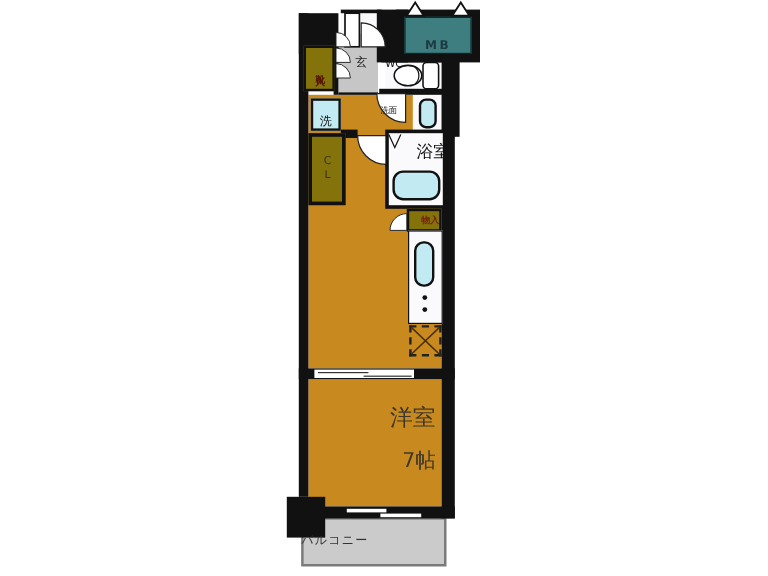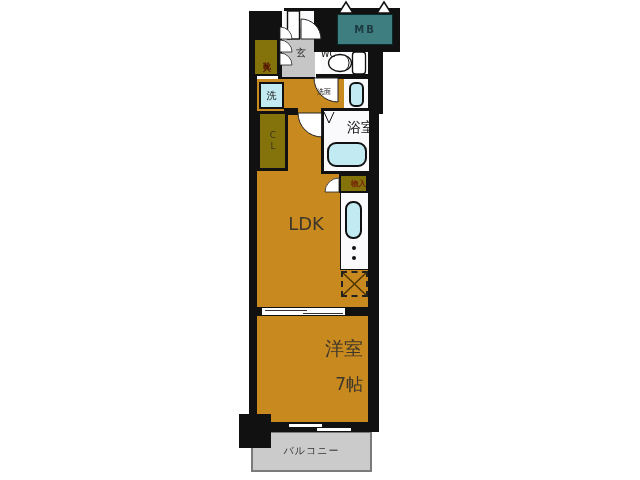--- a/index.html
+++ b/index.html
@@ -9,21 +9,21 @@
   .floor{position:absolute;}
   .wall{position:absolute;background:#111111;}
   .main-floor{background:#C8891E;}
   .gray-floor{background:#C6C6C6;}
   .white-floor{background:#FAFAFC;}
   .olive-box{position:absolute;background:#84720A;border:2px solid #111;box-sizing:border-box;
              display:flex;align-items:center;justify-content:center;}
   .cyan{background:#C2EAF3;}
   .label{position:absolute;color:#2e2a22;line-height:1;white-space:nowrap;}
   .vtext{writing-mode:vertical-rl;text-orientation:upright;letter-spacing:1px;}
-  .center{display:flex;align-items:center;justify-content:center;}
+  .center{display:flex;align-items:flex-end;justify-content:center;}
   #balcony{background:#CBCBCB;border:2px solid #7a7a7a;box-sizing:border-box;}
   #meter-box-outer{background:#111;}
   #meter-box-inner{position:absolute;background:#3E7E80;border:1px solid #0c2a2c;box-sizing:border-box;}
   #kitchen{background:#FAFAFC;border:1px solid #111;box-sizing:border-box;}
   #kitchen-sink{position:absolute;border:2px solid #111;border-radius:8px;box-sizing:border-box;}
   #bathtub{position:absolute;border:2px solid #111;border-radius:9px;box-sizing:border-box;}
   #washbasin-sink{position:absolute;border:2px solid #111;border-radius:6px;box-sizing:border-box;}
   #fridge{position:absolute;border:2px dashed #222;box-sizing:border-box;}
   .dot{position:absolute;width:4px;height:4px;border-radius:50%;background:#111;}
   .slide-rail{position:absolute;background:#333;}
@@ -126,23 +126,22 @@
     <path d="M339,13 L346,2 L353,13 Z" fill="#fff" stroke="#111" stroke-width="1.5"></path>
     <path d="M377,13 L384,2 L391,13 Z" fill="#fff" stroke="#111" stroke-width="1.5"></path>
   </svg>
 
   <span class="label" style="left:321px;top:50px;font-size:8.5px;color:#111;">WC</span>
   <span class="label" style="left:296px;top:48px;font-size:10px;color:#222;">玄</span>
   <span class="label" style="left:317px;top:89px;font-size:7px;color:#222;">洗面</span>
   <span class="label" style="left:347px;top:120px;font-size:14px;color:#111;">浴室</span>
 
   <div class="label" style="left:266px;top:215px;width:80px;text-align:center;color:#3d372b;">
-    <div style="font-size:18px;">LDK</div>
   </div>
 
   <div class="label" style="left:263px;top:339px;width:100px;text-align:right;color:#3d372b;">
     <div style="font-size:19px;">洋室</div>
     <div style="font-size:17px;margin-top:18px;">7帖</div>
   </div>
 
-  <div class="label" style="left:251px;top:446px;width:121px;text-align:center;font-size:10px;letter-spacing:1px;color:#333;">バルコニー</div>
+  <div class="label" style="left:251px;top:446px;width:121px;font-size:10px;letter-spacing:1px;color:#333;">バルコニー</div>
 
 </div>
 
 </body></html>

